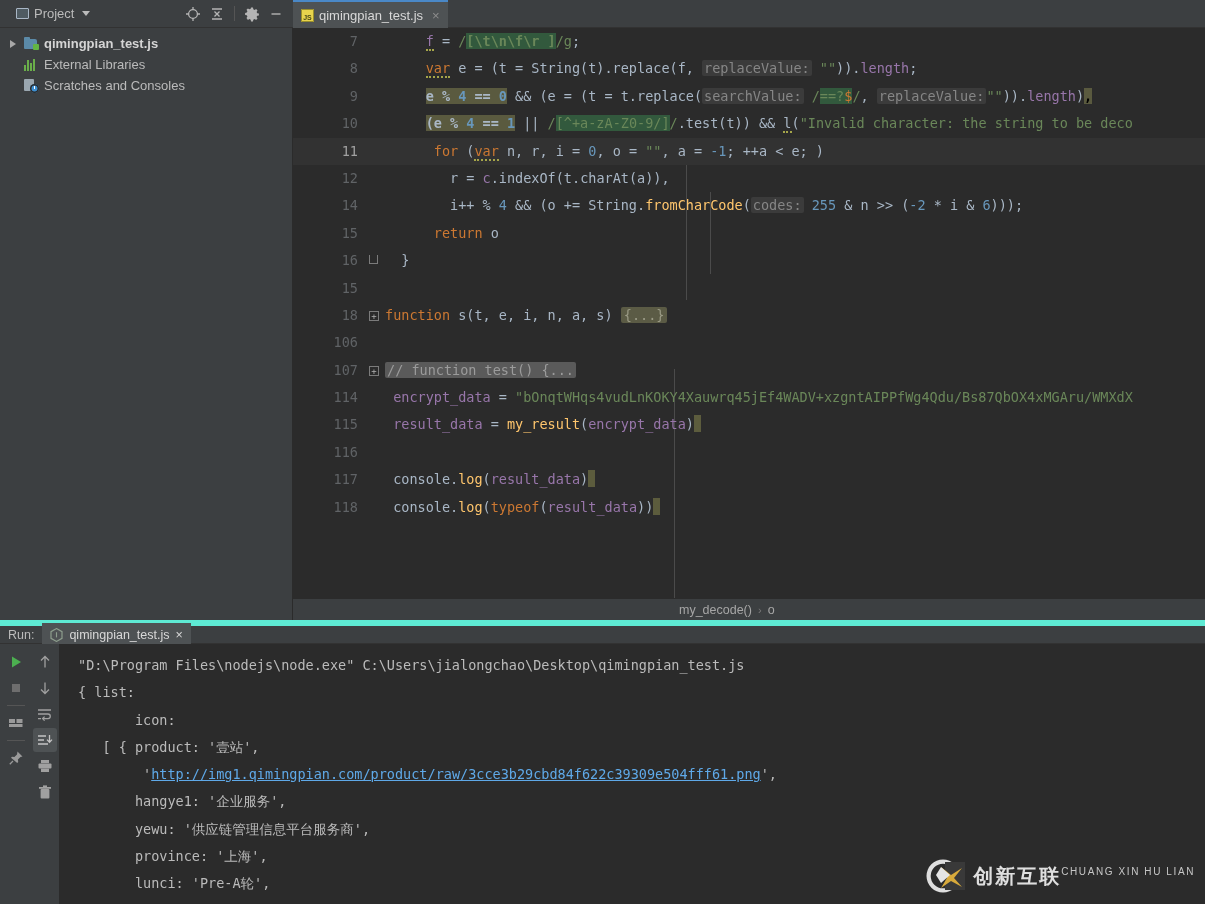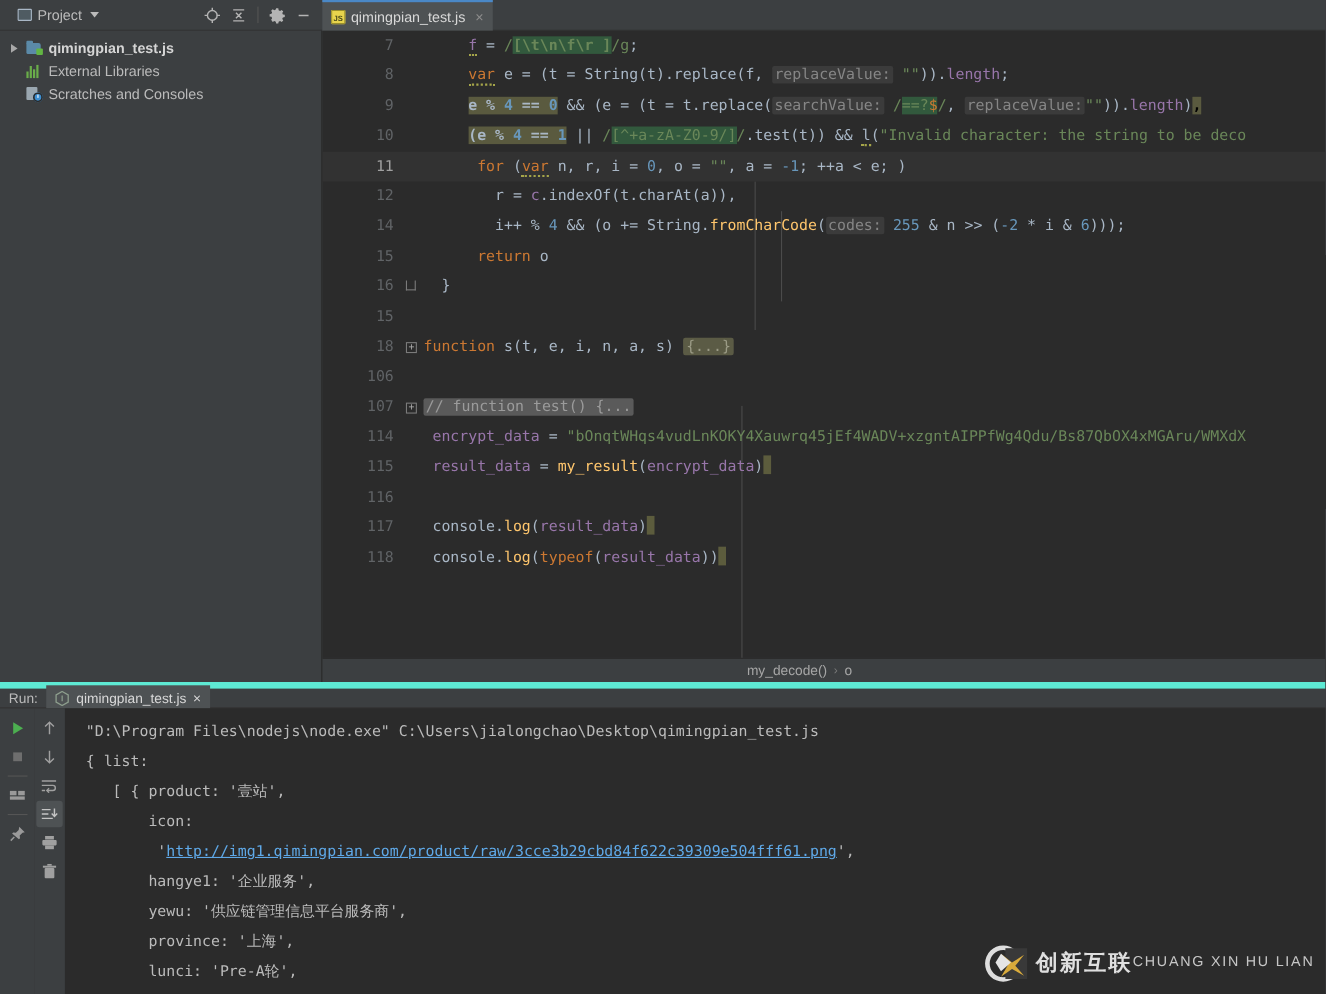--- a/index.html
+++ b/index.html
@@ -179,21 +179,21 @@
   .clink { color: #5fa9e8; text-decoration: underline; }
 
   
   .watermark {
     position: absolute; right: 10px; bottom: 8px;
     display: flex; align-items: center; gap: 8px; opacity: .95;
   }
   .wm-logo { width: 44px; height: 40px; }
   .wm-text { display:flex; }
   .wm-cn { color:#e9e9e9; font-size:20px; font-weight:bold; letter-spacing:2px; line-height:1.05; }
-  .wm-en { color:#cfcfcf; font-size:13px; letter-spacing:1.6px; }
+  .wm-en { color:#cfcfcf; font-size:10px; letter-spacing:1.6px; }
 </style>
 </head>
 <body>
 
 <div class="ide">
 
   <div class="toprow">
 
     <div class="proj-toolbar">
       <div class="proj-title">
@@ -476,22 +476,22 @@
               <rect x="2.6" y="4" width="8.8" height="9.5" rx="1" fill="#a0a0a0"></rect>
               <rect x="1" y="2" width="12" height="1.8" fill="#a0a0a0"></rect>
               <rect x="5" y="0.4" width="4" height="1.6" fill="#a0a0a0"></rect>
             </svg>
         </div>
       </div>
 
       <div class="console">
         <div class="cline">"D:\Program Files\nodejs\node.exe" C:\Users\jialongchao\Desktop\qimingpian_test.js</div>
         <div class="cline">{ list:</div>
+        <div class="cline">       icon:</div>
         <div class="cline">   [ { product: '壹站',</div>
-        <div class="cline">       icon:</div>
         <div class="cline"><span>        '</span><span class="clink">http://img1.qimingpian.com/product/raw/3cce3b29cbd84f622c39309e504fff61.png</span><span>',</span></div>
         <div class="cline">       hangye1: '企业服务',</div>
         <div class="cline">       yewu: '供应链管理信息平台服务商',</div>
         <div class="cline">       province: '上海',</div>
         <div class="cline">       lunci: 'Pre-A轮',</div>
         <div class="cline">       jieduan: 'Pre-A轮'</div>
       </div>
     </div>
   </div>
 

